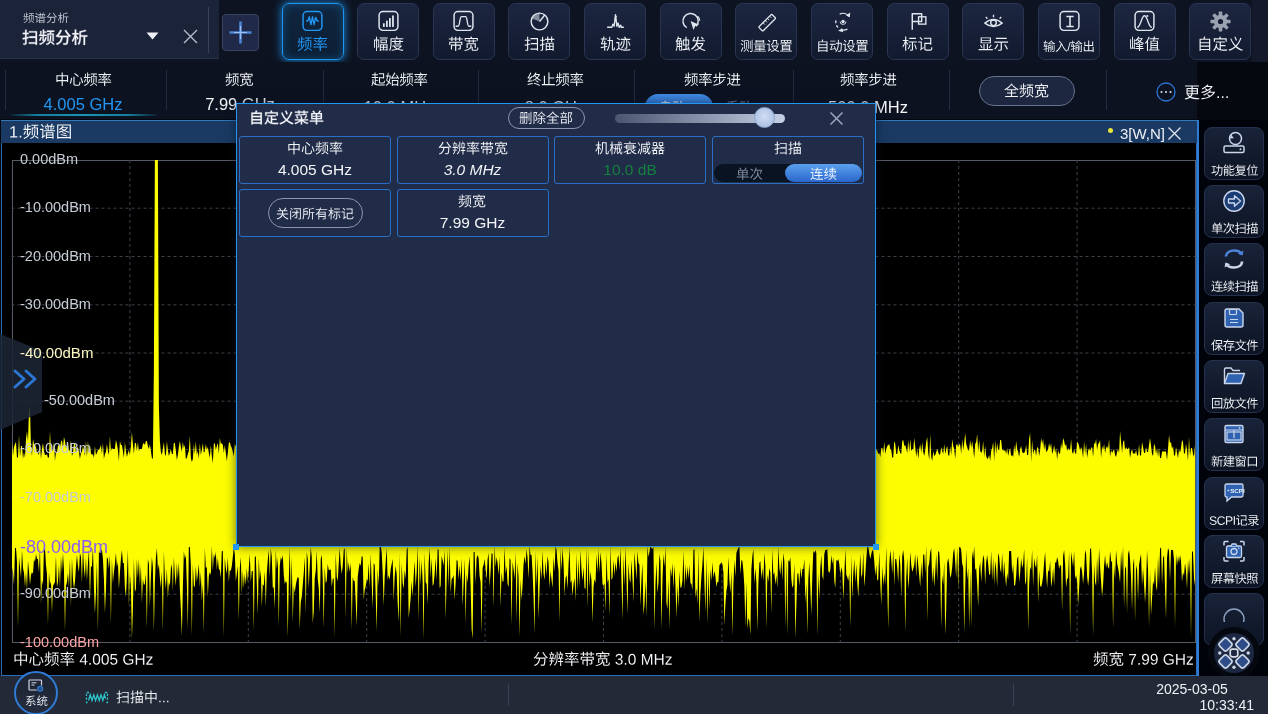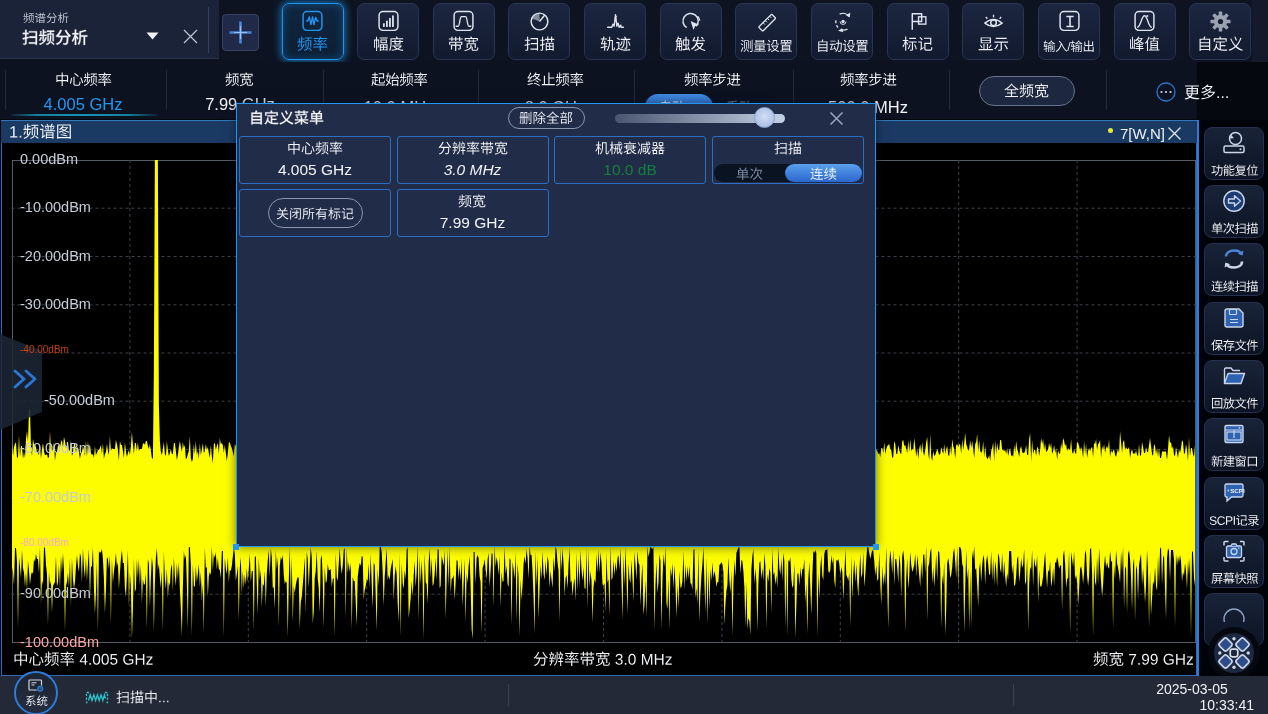--- a/index.html
+++ b/index.html
@@ -267,21 +267,21 @@
         </g>
       </svg></div>
 <div style="position:absolute;left:1px;top:120px;width:1196px;height:556px;border:1px solid #2b6cb8;background:#000;"></div>
 <div style="position:absolute;left:1px;top:120px;width:1196px;height:22.5px;background:#1b3a63;border-top:1.5px solid #3178b8;"></div>
 <div style="position:absolute;left:9px;top:123px;"><svg class="zt " style="width:63.26px;height:16.50px;" viewBox="0 -880 3834 1000" preserveAspectRatio="xMinYMin meet">
         <g transform="scale(1,-1)">
           <path d="M76 0V75H251V604L96 493V576L259 688H340V75H507V0Z M647 0V107H743V0Z M1535 501C1533 151 1522 35 1280 -30C1293 -43 1311 -67 1317 -83C1577 -9 1596 129 1598 501ZM1562 84C1629 34 1715 -38 1757 -82L1802 -34C1759 9 1671 78 1604 126ZM1262 386C1210 178 1095 42 883 -25C898 -40 915 -65 922 -83C1149 -3 1272 144 1327 371ZM967 397C947 323 914 248 871 197C888 189 915 172 927 162C969 217 1008 301 1030 383ZM1378 609V137H1442V550H1688V139H1756V609H1576L1616 714H1784V781H1352V714H1543C1533 680 1520 640 1506 609ZM948 753V529H873V461H1082V158H1150V461H1336V529H1168V652H1313V716H1168V841H1100V529H1010V753Z M1924 769C1974 719 2035 651 2063 608L2118 658C2088 700 2025 766 1975 812ZM2168 603C2201 564 2236 511 2250 477L2303 509C2288 543 2251 594 2218 631ZM2693 629C2675 591 2640 533 2613 498L2662 473C2689 507 2723 556 2752 602ZM1877 526V455H2016V86C2016 43 1988 17 1969 5C1982 -9 1999 -40 2006 -58C2020 -39 2046 -21 2202 91C2193 106 2183 135 2177 155L2086 92V526ZM2131 448V385H2795V448H2580V650H2759V714H2590C2611 746 2634 783 2655 818L2590 843C2574 806 2548 753 2525 714H2368L2396 730C2382 761 2350 808 2320 842L2265 815C2290 785 2316 745 2332 714H2168V650H2339V448ZM2406 650H2512V448H2406ZM2300 124H2630V34H2300ZM2300 181V261H2630V181ZM2233 322V-79H2300V-23H2630V-76H2700V322Z M3209 279C3289 262 3391 227 3447 199L3478 250C3422 276 3321 309 3241 325ZM3109 152C3247 135 3420 95 3516 61L3549 117C3452 149 3279 188 3144 203ZM2918 796V-80H2990V-38H3676V-80H3751V796ZM2990 29V728H3676V29ZM3248 708C3198 626 3112 548 3026 497C3042 487 3068 464 3079 452C3109 472 3140 496 3171 523C3201 491 3238 461 3278 434C3193 394 3097 364 3008 346C3021 332 3037 303 3044 285C3142 308 3247 345 3342 396C3425 351 3520 317 3615 296C3624 314 3643 340 3657 353C3569 369 3481 396 3403 432C3478 481 3541 538 3583 606L3540 631L3529 628H3270C3285 647 3299 666 3311 686ZM3212 563 3219 570H3478C3442 531 3394 496 3340 465C3289 494 3245 527 3212 563Z" fill="#f4f6f9"></path>
         </g>
       </svg></div>
 <circle><div style="position:absolute;left:1108px;top:128px;width:5px;height:5px;border-radius:50%;background:#e8e83a;"></div>
-<div style="position:absolute;left:1120px;top:125px;width:60px;height:16px;font-size:15px;color:#eef1f6;">7[W,N]</div>
+<div style="position:absolute;left:1120px;top:125px;width:60px;height:16px;font-size:15px;color:#eef1f6;">3[W,N]</div>
 <svg style="position:absolute;left:1167px;top:126px;width:15px;height:15px;" viewBox="0 0 15 15">
         <path d="M1.5 1.5 L13.5 13.5 M13.5 1.5 L1.5 13.5" stroke="#e3e7ee" stroke-width="1.3"></path>
       </svg>
 <div style="position:absolute;left:11.5px;top:160px;width:1184px;height:482.5px;border:1px solid #565c66;"></div>
 <svg style="position:absolute;left:0px;top:0px;width:1268px;height:714px;pointer-events:none;" viewBox="0 0 1268 714">
         <g stroke="#3d434c" stroke-width="1" stroke-dasharray="3 3">
           <line x1="11.5" y1="208.2" x2="1195.5" y2="208.2"></line>
           <line x1="11.5" y1="256.5" x2="1195.5" y2="256.5"></line>
           <line x1="11.5" y1="304.8" x2="1195.5" y2="304.8"></line>
           <line x1="11.5" y1="353.0" x2="1195.5" y2="353.0"></line>
@@ -310,25 +310,25 @@
 <svg style="position:absolute;left:12px;top:368px;width:28px;height:22px;" viewBox="0 0 28 22">
         <g stroke="#2b76d2" stroke-width="3" fill="none" stroke-linecap="round" stroke-linejoin="round">
           <path d="M3 3 L12 11 L3 19"></path>
           <path d="M14 3 L23 11 L14 19"></path>
         </g>
       </svg>
 <div style="position:absolute;left:20px;top:151px;width:110px;height:16px;font-size:14.5px;color:#c6ccd6;">0.00dBm</div>
 <div style="position:absolute;left:20px;top:199px;width:110px;height:16px;font-size:14.5px;color:#c6ccd6;">-10.00dBm</div>
 <div style="position:absolute;left:20px;top:248px;width:110px;height:16px;font-size:14.5px;color:#c6ccd6;">-20.00dBm</div>
 <div style="position:absolute;left:20px;top:296px;width:110px;height:16px;font-size:14.5px;color:#c6ccd6;">-30.00dBm</div>
-<div style="position:absolute;left:20px;top:344px;width:110px;height:16px;font-size:10px;color:#c2410c;">-40.00dBm</div>
+<div style="position:absolute;left:20px;top:344px;width:110px;height:16px;font-size:15px;color:#fef9c3;">-40.00dBm</div>
 <div style="position:absolute;left:20px;top:392px;width:110px;height:16px;font-size:14.5px;color:#c6ccd6;margin-left:24px;">-50.00dBm</div>
 <div style="position:absolute;left:20px;top:440px;width:110px;height:16px;font-size:14.5px;color:#c6ccd6;">-60.00dBm</div>
 <div style="position:absolute;left:20px;top:489px;width:110px;height:16px;font-size:14.5px;color:#c6ccd6;">-70.00dBm</div>
-<div style="position:absolute;left:20px;top:537px;width:110px;height:16px;font-size:10px;color:#f9a8d4;">-80.00dBm</div>
+<div style="position:absolute;left:20px;top:537px;width:110px;height:16px;font-size:18px;color:#8b5cf6;">-80.00dBm</div>
 <div style="position:absolute;left:20px;top:585px;width:110px;height:16px;font-size:14.5px;color:#c6ccd6;">-90.00dBm</div>
 <div style="position:absolute;left:20px;top:634px;width:110px;height:16px;font-size:14.5px;color:#fca5a5;">-100.00dBm</div>
 <div style="position:absolute;left:13px;top:651px;"><svg class="zt " style="width:140.40px;height:15.50px;" viewBox="0 -880 9058 1000" preserveAspectRatio="xMinYMin meet">
           <g transform="scale(1,-1)">
             <path d="M458 840V661H96V186H171V248H458V-79H537V248H825V191H902V661H537V840ZM171 322V588H458V322ZM825 322H537V588H825Z M1295 561V65C1295 -34 1327 -62 1435 -62C1458 -62 1612 -62 1637 -62C1750 -62 1773 -6 1784 184C1763 190 1731 204 1712 218C1705 45 1696 9 1634 9C1599 9 1468 9 1441 9C1384 9 1373 18 1373 65V561ZM1135 486C1120 367 1087 210 1044 108L1120 76C1161 184 1192 353 1207 472ZM1761 485C1817 367 1872 208 1892 105L1966 135C1945 238 1889 392 1831 512ZM1342 756C1437 689 1555 590 1611 527L1665 584C1607 647 1487 741 1393 805Z M2701 501C2699 151 2688 35 2446 -30C2459 -43 2477 -67 2483 -83C2743 -9 2762 129 2764 501ZM2728 84C2795 34 2881 -38 2923 -82L2968 -34C2925 9 2837 78 2770 126ZM2428 386C2376 178 2261 42 2049 -25C2064 -40 2081 -65 2088 -83C2315 -3 2438 144 2493 371ZM2133 397C2113 323 2080 248 2037 197C2054 189 2081 172 2093 162C2135 217 2174 301 2196 383ZM2544 609V137H2608V550H2854V139H2922V609H2742L2782 714H2950V781H2518V714H2709C2699 680 2686 640 2672 609ZM2114 753V529H2039V461H2248V158H2316V461H2502V529H2334V652H2479V716H2334V841H2266V529H2176V753Z M3829 643C3794 603 3732 548 3687 515L3742 478C3788 510 3846 558 3892 605ZM3056 337 3094 277C3160 309 3242 353 3319 394L3304 451C3213 407 3118 363 3056 337ZM3085 599C3139 565 3205 515 3236 481L3290 527C3256 561 3190 609 3136 640ZM3677 408C3746 366 3832 306 3874 266L3930 311C3886 351 3797 410 3730 448ZM3051 202V132H3460V-80H3540V132H3950V202H3540V284H3460V202ZM3435 828C3450 805 3468 776 3481 750H3071V681H3438C3408 633 3374 592 3361 579C3346 561 3331 550 3317 547C3324 530 3334 498 3338 483C3353 489 3375 494 3490 503C3442 454 3399 415 3379 399C3345 371 3319 352 3297 349C3305 330 3315 297 3318 284C3339 293 3374 298 3636 324C3648 304 3658 286 3664 270L3724 297C3703 343 3652 415 3607 466L3551 443C3568 424 3585 401 3600 379L3423 364C3511 434 3599 522 3679 615L3618 650C3597 622 3573 594 3550 567L3421 560C3454 595 3487 637 3516 681H3941V750H3569C3555 779 3531 818 3508 847Z M4708 156V0H4625V156H4301V224L4616 688H4708V225H4805V156ZM4625 589Q4624 586 4611 563Q4599 540 4592 531L4416 271L4390 235L4382 225H4625Z M4925 0V107H5021V0Z M5629 344Q5629 172 5568 81Q5507 -10 5389 -10Q5270 -10 5210 81Q5151 171 5151 344Q5151 521 5209 610Q5267 698 5392 698Q5513 698 5571 609Q5629 520 5629 344ZM5540 344Q5540 493 5505 560Q5471 627 5392 627Q5311 627 5275 561Q5240 495 5240 344Q5240 198 5276 130Q5312 62 5390 62Q5467 62 5503 131Q5540 201 5540 344Z M6185 344Q6185 172 6124 81Q6063 -10 5945 -10Q5826 -10 5767 81Q5707 171 5707 344Q5707 521 5765 610Q5823 698 5948 698Q6069 698 6127 609Q6185 520 6185 344ZM6096 344Q6096 493 6061 560Q6027 627 5948 627Q5867 627 5831 561Q5796 495 5796 344Q5796 198 5832 130Q5868 62 5946 62Q6023 62 6060 131Q6096 201 6096 344Z M6738 224Q6738 115 6674 53Q6609 -10 6494 -10Q6398 -10 6339 32Q6280 74 6264 154L6353 164Q6381 62 6496 62Q6567 62 6607 105Q6647 147 6647 222Q6647 287 6607 327Q6566 367 6498 367Q6462 367 6432 356Q6401 345 6370 318H6284L6307 688H6698V613H6387L6374 395Q6431 439 6516 439Q6618 439 6678 379Q6738 320 6738 224Z M7108 347Q7108 515 7198 606Q7288 698 7451 698Q7565 698 7636 660Q7708 621 7746 536L7657 510Q7628 568 7576 595Q7525 622 7448 622Q7329 622 7266 550Q7203 478 7203 347Q7203 217 7270 141Q7337 66 7455 66Q7522 66 7581 86Q7639 107 7675 142V266H7470V344H7761V107Q7707 51 7627 21Q7548 -10 7455 -10Q7347 -10 7269 33Q7191 76 7150 157Q7108 238 7108 347Z M8383 0V319H8011V0H7918V688H8011V397H8383V688H8477V0Z M8599 0V67L8894 460H8615V528H8998V461L8702 68H9008V0Z" fill="#f2f4f7"></path>
           </g>
         </svg></div>
 <div style="position:absolute;left:533px;top:651px;"><svg class="zt " style="width:139.52px;height:15.50px;" viewBox="0 -880 9001 1000" preserveAspectRatio="xMinYMin meet">
           <g transform="scale(1,-1)">
             <path d="M673 822 604 794C675 646 795 483 900 393C915 413 942 441 961 456C857 534 735 687 673 822ZM324 820C266 667 164 528 44 442C62 428 95 399 108 384C135 406 161 430 187 457V388H380C357 218 302 59 65 -19C82 -35 102 -64 111 -83C366 9 432 190 459 388H731C720 138 705 40 680 14C670 4 658 2 637 2C614 2 552 2 487 8C501 -13 510 -45 512 -67C575 -71 636 -72 670 -69C704 -66 727 -59 748 -34C783 5 796 119 811 426C812 436 812 462 812 462H192C277 553 352 670 404 798Z M1415 636C1414 537 1402 408 1374 331L1432 313C1461 398 1472 530 1470 630ZM1523 831V459C1523 277 1505 101 1342 -28C1356 -39 1378 -63 1388 -77C1566 64 1588 256 1588 459V831ZM1089 616C1108 563 1121 492 1122 447L1181 460C1179 505 1164 575 1144 627ZM1655 615C1674 562 1688 491 1690 446L1749 459C1746 505 1731 574 1709 627ZM1138 814C1155 782 1174 742 1187 707H1053V643H1367V707H1261C1247 745 1223 795 1200 834ZM1057 260V197H1174C1169 119 1146 28 1057 -31C1072 -43 1093 -66 1103 -81C1206 -7 1237 102 1244 197H1366V260H1246V380H1375V444H1292C1309 493 1328 559 1344 615L1282 631C1273 576 1251 497 1234 444H1043V380H1176V260ZM1712 820C1731 786 1750 744 1764 708H1622V644H1946V708H1837C1822 747 1798 799 1774 840ZM1622 234V170H1750V-80H1821V170H1947V234H1821V377H1960V440H1865C1884 492 1906 560 1924 618L1860 633C1849 577 1826 495 1806 440H1610V377H1750V234Z M2829 643C2794 603 2732 548 2687 515L2742 478C2788 510 2846 558 2892 605ZM2056 337 2094 277C2160 309 2242 353 2319 394L2304 451C2213 407 2118 363 2056 337ZM2085 599C2139 565 2205 515 2236 481L2290 527C2256 561 2190 609 2136 640ZM2677 408C2746 366 2832 306 2874 266L2930 311C2886 351 2797 410 2730 448ZM2051 202V132H2460V-80H2540V132H2950V202H2540V284H2460V202ZM2435 828C2450 805 2468 776 2481 750H2071V681H2438C2408 633 2374 592 2361 579C2346 561 2331 550 2317 547C2324 530 2334 498 2338 483C2353 489 2375 494 2490 503C2442 454 2399 415 2379 399C2345 371 2319 352 2297 349C2305 330 2315 297 2318 284C2339 293 2374 298 2636 324C2648 304 2658 286 2664 270L2724 297C2703 343 2652 415 2607 466L2551 443C2568 424 2585 401 2600 379L2423 364C2511 434 2599 522 2679 615L2618 650C2597 622 2573 594 2550 567L2421 560C2454 595 2487 637 2516 681H2941V750H2569C2555 779 2531 818 2508 847Z M3078 504V301H3151V439H3458V326H3187V10H3262V259H3458V-80H3535V259H3754V91C3754 79 3750 76 3737 75C3723 75 3679 74 3626 76C3637 57 3647 30 3651 10C3719 10 3765 10 3793 22C3822 32 3830 52 3830 90V326H3535V439H3847V301H3924V504ZM3716 835V721H3535V835H3460V721H3289V835H3214V721H3051V655H3214V553H3289V655H3460V555H3535V655H3716V550H3790V655H3951V721H3790V835Z M4523 190V29C4523 -47 4550 -68 4652 -68C4674 -68 4814 -68 4837 -68C4929 -68 4952 -32 4961 120C4941 125 4910 136 4893 149C4888 17 4881 -1 4832 -1C4800 -1 4682 -1 4658 -1C4607 -1 4598 3 4598 30V190ZM4441 316V237C4441 156 4413 45 4042 -32C4060 -48 4083 -77 4092 -95C4477 -5 4521 130 4521 235V316ZM4201 417V101H4276V352H4719V107H4797V417ZM4432 828C4445 804 4458 776 4470 751H4076V568H4146V686H4853V568H4926V751H4561C4549 781 4528 821 4510 850ZM4597 650V585H4404V651H4327V585H4174V524H4327V452H4404V524H4597V451H4672V524H4828V585H4672V650Z M5790 190Q5790 95 5729 42Q5669 -10 5557 -10Q5452 -10 5390 37Q5328 84 5316 177L5407 185Q5424 63 5557 63Q5623 63 5661 96Q5699 128 5699 193Q5699 249 5656 281Q5612 312 5531 312H5481V388H5529Q5601 388 5641 420Q5681 451 5681 507Q5681 562 5648 594Q5616 626 5552 626Q5494 626 5458 596Q5422 566 5416 512L5328 519Q5337 604 5398 651Q5458 698 5553 698Q5656 698 5714 650Q5771 602 5771 516Q5771 450 5734 409Q5697 368 5627 353V351Q5704 343 5747 299Q5790 256 5790 190Z M5925 0V107H6021V0Z M6629 344Q6629 172 6568 81Q6507 -10 6389 -10Q6270 -10 6210 81Q6151 171 6151 344Q6151 521 6209 610Q6267 698 6392 698Q6513 698 6571 609Q6629 520 6629 344ZM6540 344Q6540 493 6505 560Q6471 627 6392 627Q6311 627 6275 561Q6240 495 6240 344Q6240 198 6276 130Q6312 62 6390 62Q6467 62 6503 131Q6540 201 6540 344Z M7613 0V459Q7613 535 7617 605Q7593 518 7574 469L7396 0H7331L7151 469L7124 552L7107 605L7109 551L7111 459V0H7028V688H7150L7333 211Q7343 182 7352 149Q7361 116 7364 102Q7368 121 7381 161Q7393 201 7397 211L7577 688H7697V0Z M8326 0V319H7954V0H7861V688H7954V397H8326V688H8419V0Z M8542 0V67L8837 460H8558V528H8941V461L8645 68H8951V0Z" fill="#f2f4f7"></path>

